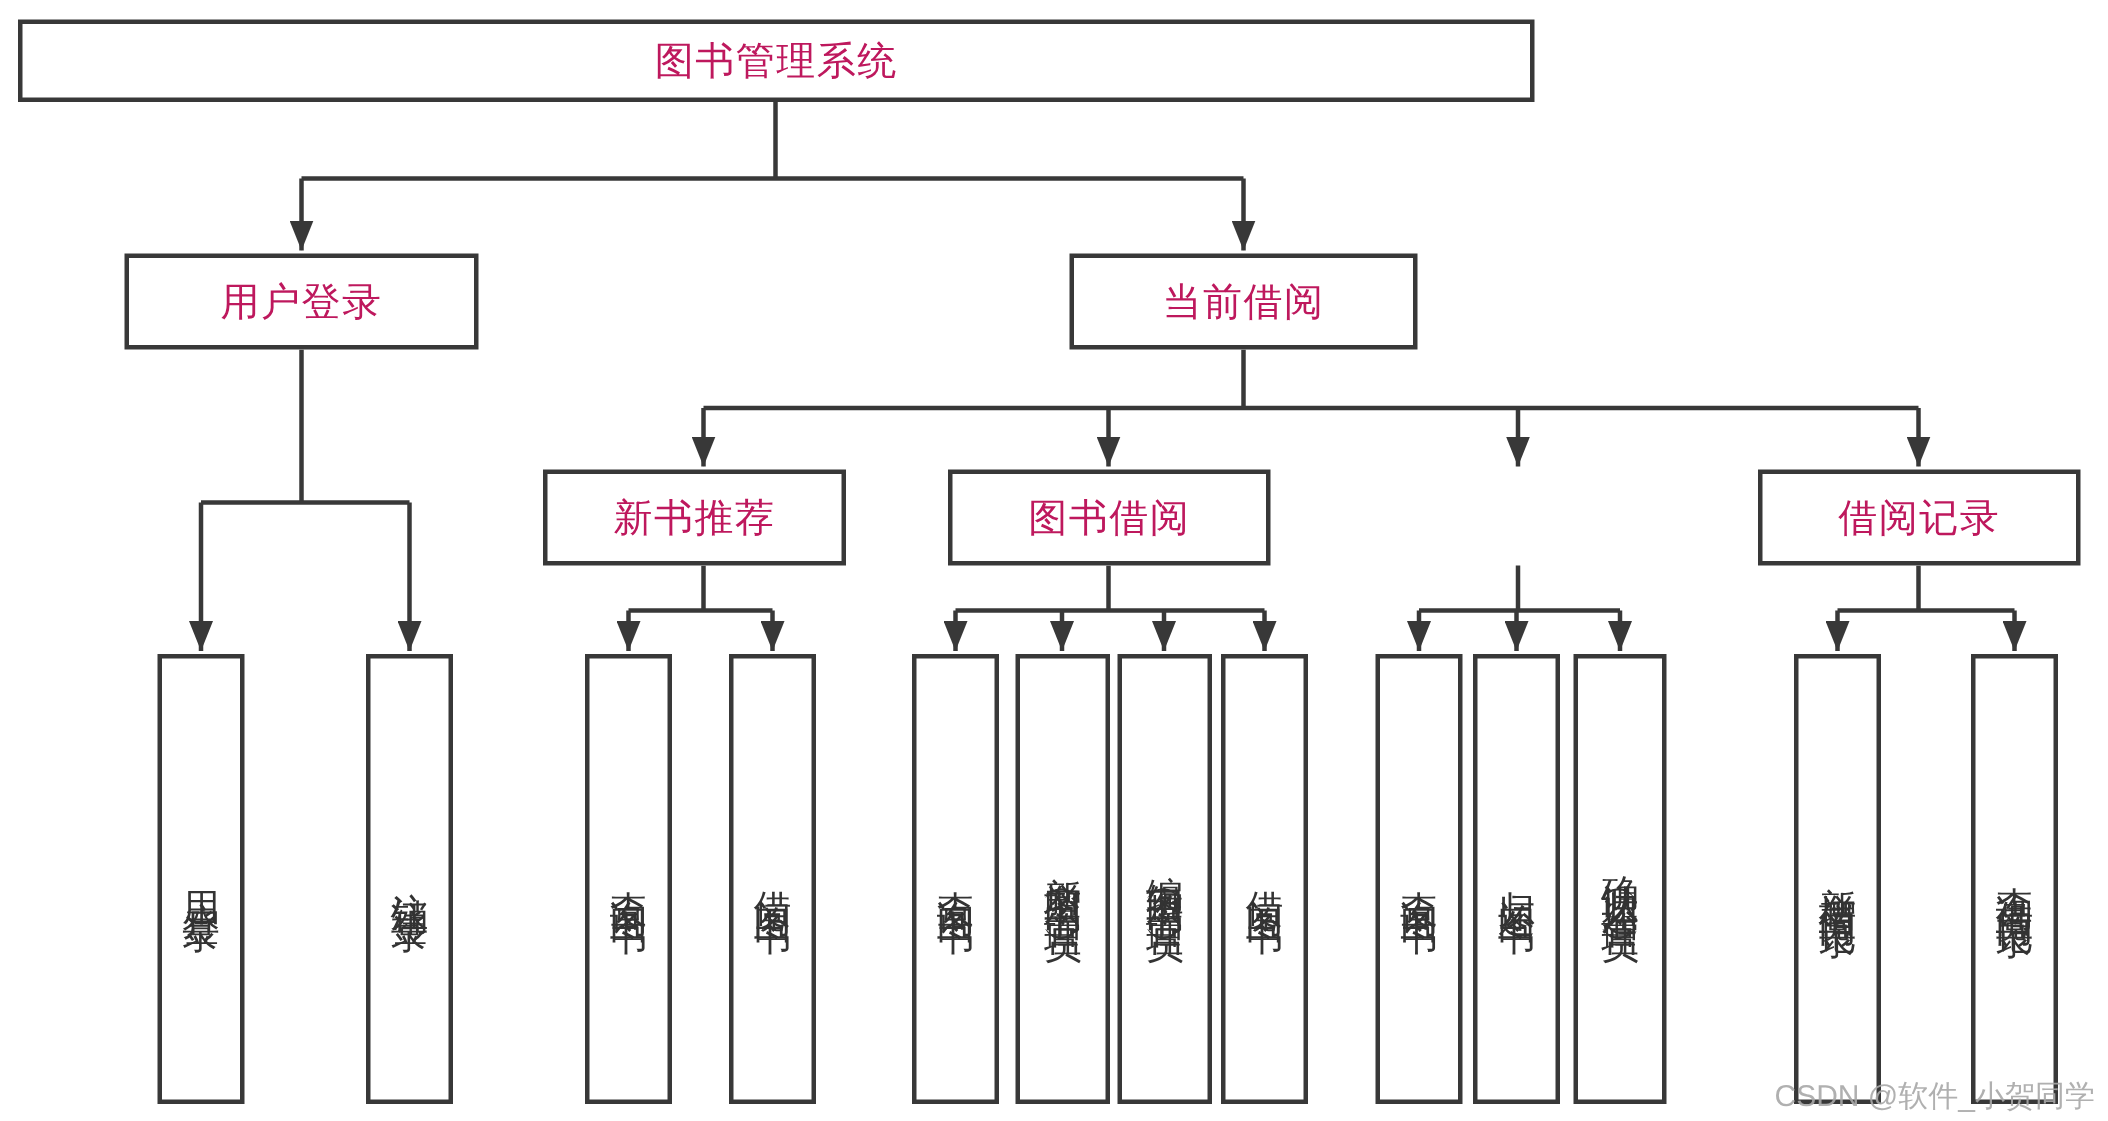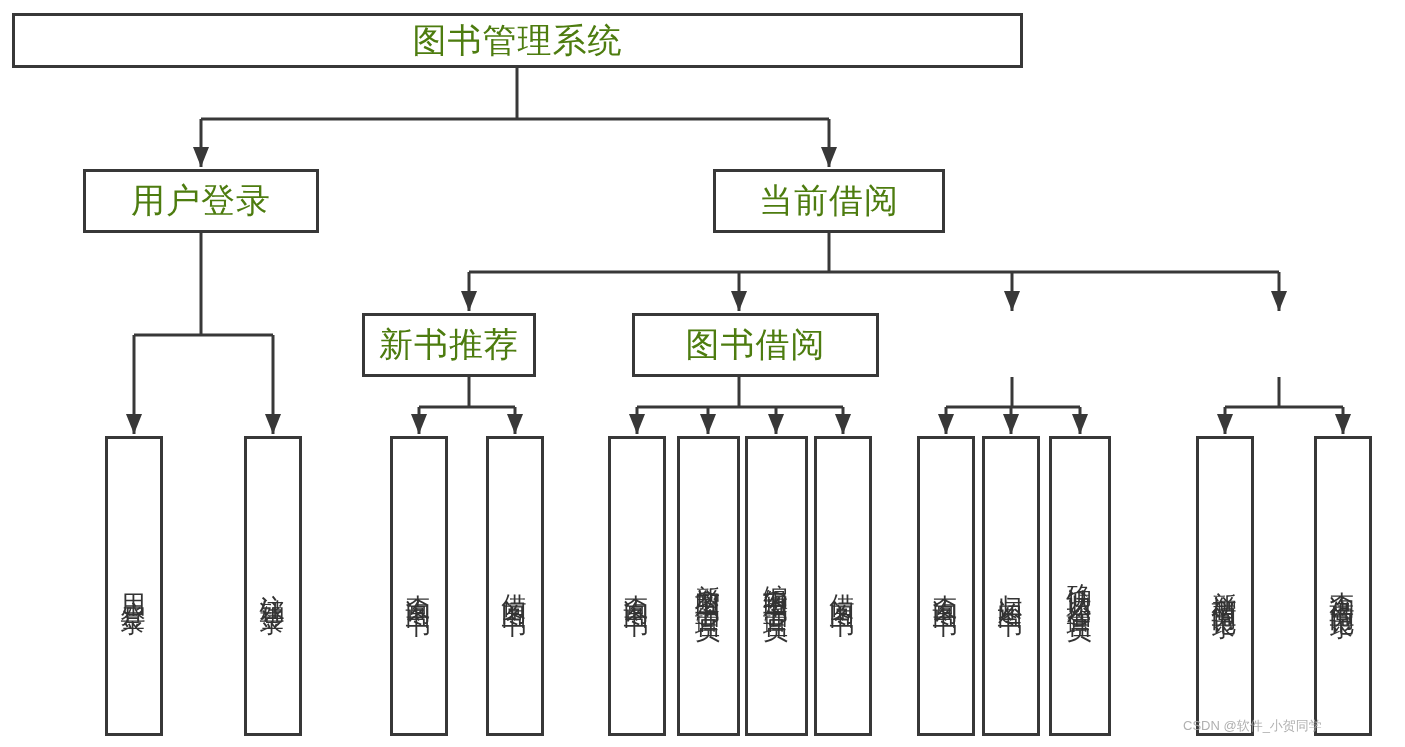--- a/index.html
+++ b/index.html
@@ -16,22 +16,22 @@
     position: absolute;
     box-sizing: border-box;
     border: 3px solid #383838;
     background: #ffffff;
     display: flex;
     align-items: center;
     justify-content: center;
     z-index: 1;
   }
   .hbox span {
-    font-size: 34px;
-    color: #4d7c0f;
+    font-size: 26px;
+    color: #be185d;
     letter-spacing: 1px;
     white-space: nowrap;
   }
   .vbox {
     position: absolute;
     box-sizing: border-box;
     top: 436px;
     width: 58px;
     height: 300px;
     border: 3px solid #383838;
@@ -48,21 +48,21 @@
     letter-spacing: 6px;
     color: #333333;
     white-space: nowrap;
   }
   .vbox.wide { width: 63px; }
   .vbox.long span { letter-spacing: 5px; }
   #watermark {
     position: absolute;
     left: 1183px;
     top: 717px;
-    font-size: 13px;
+    font-size: 20px;
     color: #a8a8a8;
     opacity: 0.9;
     z-index: 2;
     white-space: nowrap;
   }
 </style>
 </head>
 <body>
 
 <div id="canvas">
@@ -133,25 +133,28 @@
     <span>图书管理系统</span>
   </div>
 
   <div class="hbox" style="left:83px; top:169px; width:236px; height:64px">
     <span>用户登录</span>
   </div>
   <div class="hbox" style="left:713px; top:169px; width:232px; height:64px">
     <span>当前借阅</span>
   </div>
 
-  <div class="hbox" style="left:362px; top:313px; width:174px; height:64px">
+  <div class="hbox" style="left:362px; top:313px; width:202px; height:64px">
     <span>新书推荐</span>
   </div>
-  <div class="hbox" style="left:632px; top:313px; width:247px; height:64px">
+  <div class="hbox" style="left:632px; top:313px; width:215px; height:64px">
     <span>图书借阅</span>
+  </div>
+  <div class="hbox" style="left:1172px; top:313px; width:215px; height:64px">
+    <span>借阅记录</span>
   </div>
 
   <div class="vbox" style="left:105px">
     <span>用户登录</span>
   </div>
   <div class="vbox" style="left:244px">
     <span>注销登录</span>
   </div>
 
   <div class="vbox" style="left:390px">

